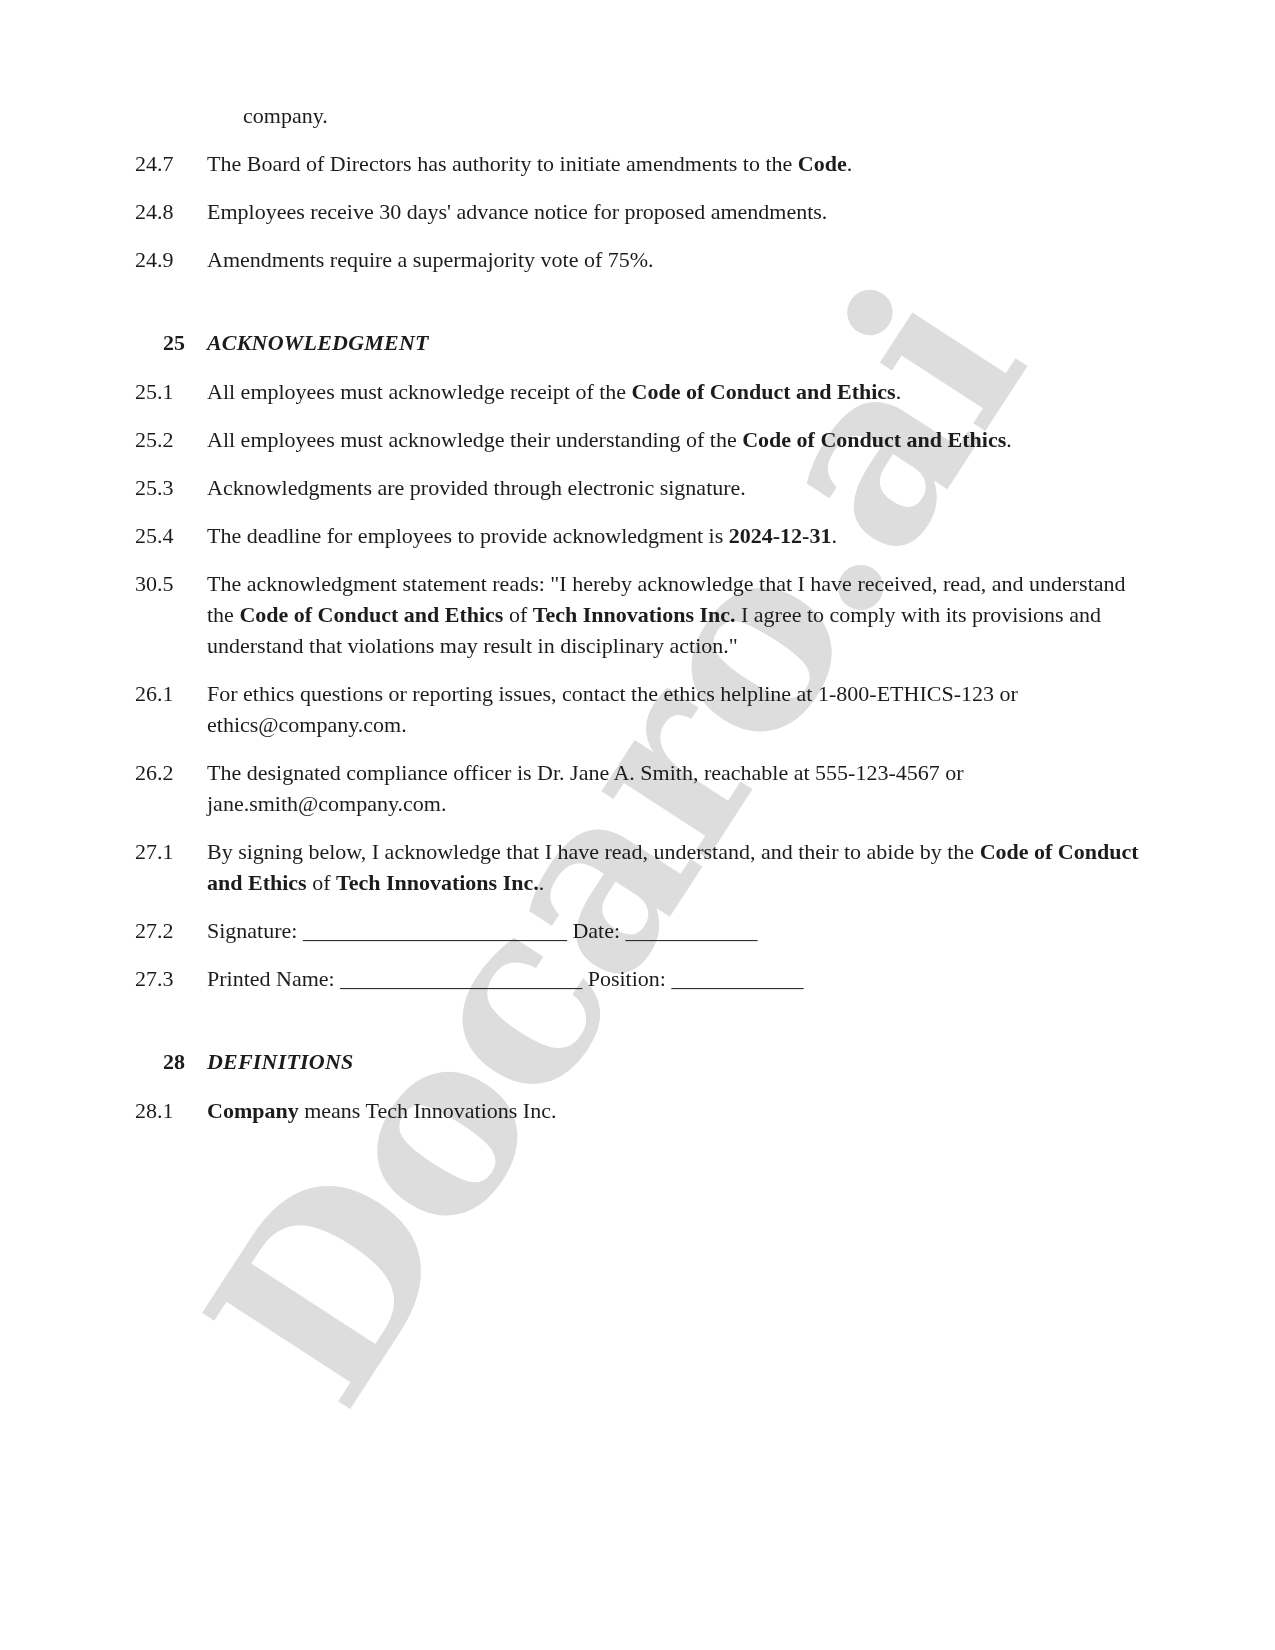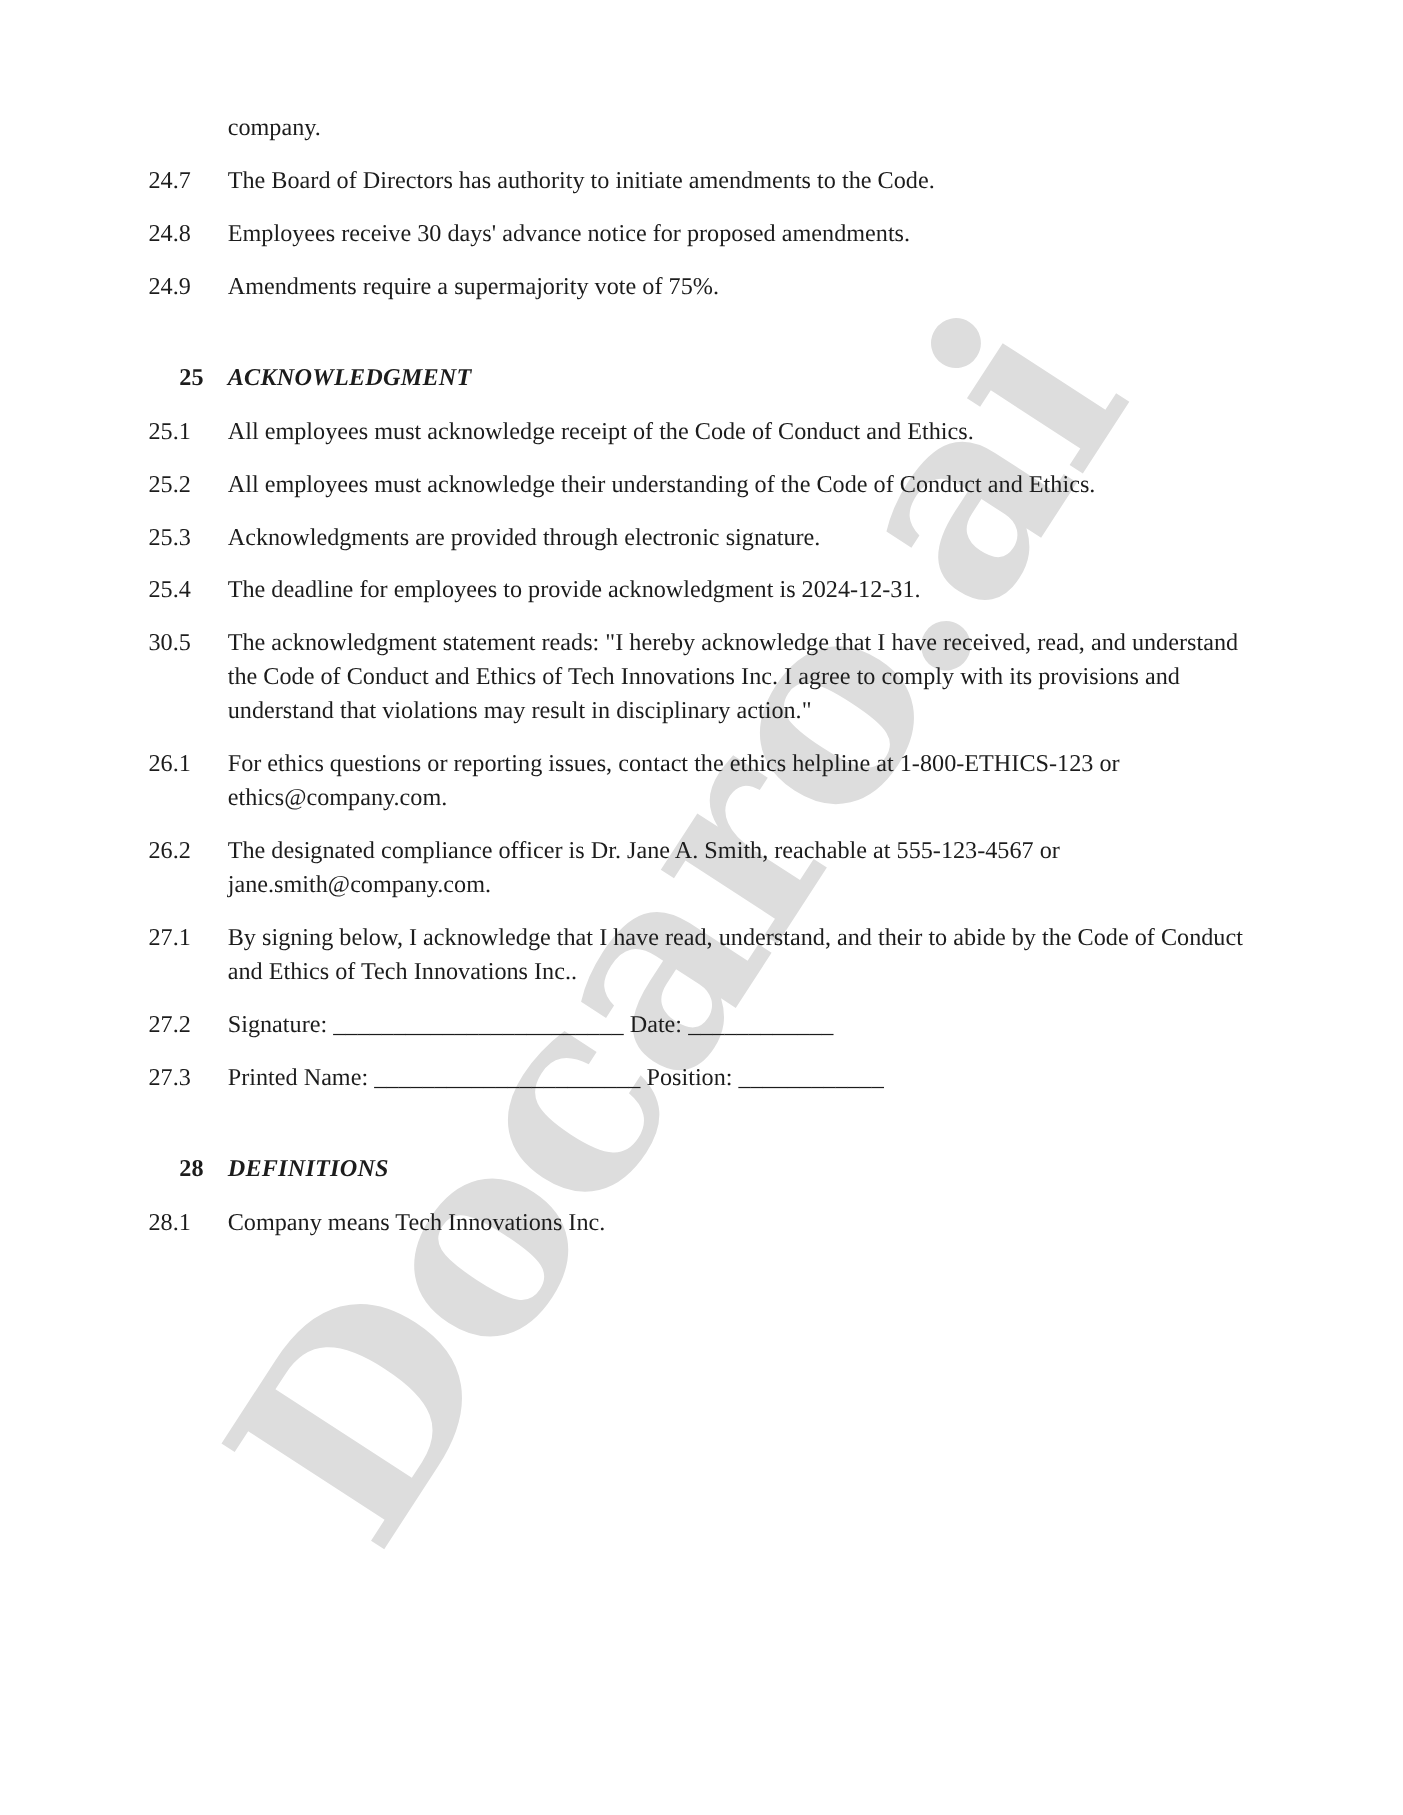--- a/index.html
+++ b/index.html
@@ -29,21 +29,21 @@
   }
   .content {
     position: absolute;
     left: 135px;
     top: 100px;
     width: 1005px;
     z-index: 1;
     line-height: 31px;
   }
   .cont {
-    margin-left: 72px;
+    margin-left: 108px;
     margin-bottom: 17px;
   }
   .item {
     display: flex;
     margin-bottom: 17px;
   }
   .item .num {
     width: 50px;
     min-width: 50px;
     text-align: left;
@@ -56,21 +56,21 @@
     margin-top: 52px;
     margin-bottom: 18px;
   }
   .heading .num {
     width: 50px;
     min-width: 50px;
     text-align: right;
     margin-right: 22px;
   }
   .heading .txt { flex: 1; letter-spacing: 0.2px; font-style: italic; }
-  b { font-weight: normal; }
+  b { font-weight: bold; }
 </style>
 </head>
 <body>
 
 <div class="page">
   <div class="watermark" style="color: rgb(221, 221, 221);">Docaro.ai</div>
   <div class="content">
       <div class="cont">company.</div>
       <div class="item">
         <span class="num">24.7</span>

